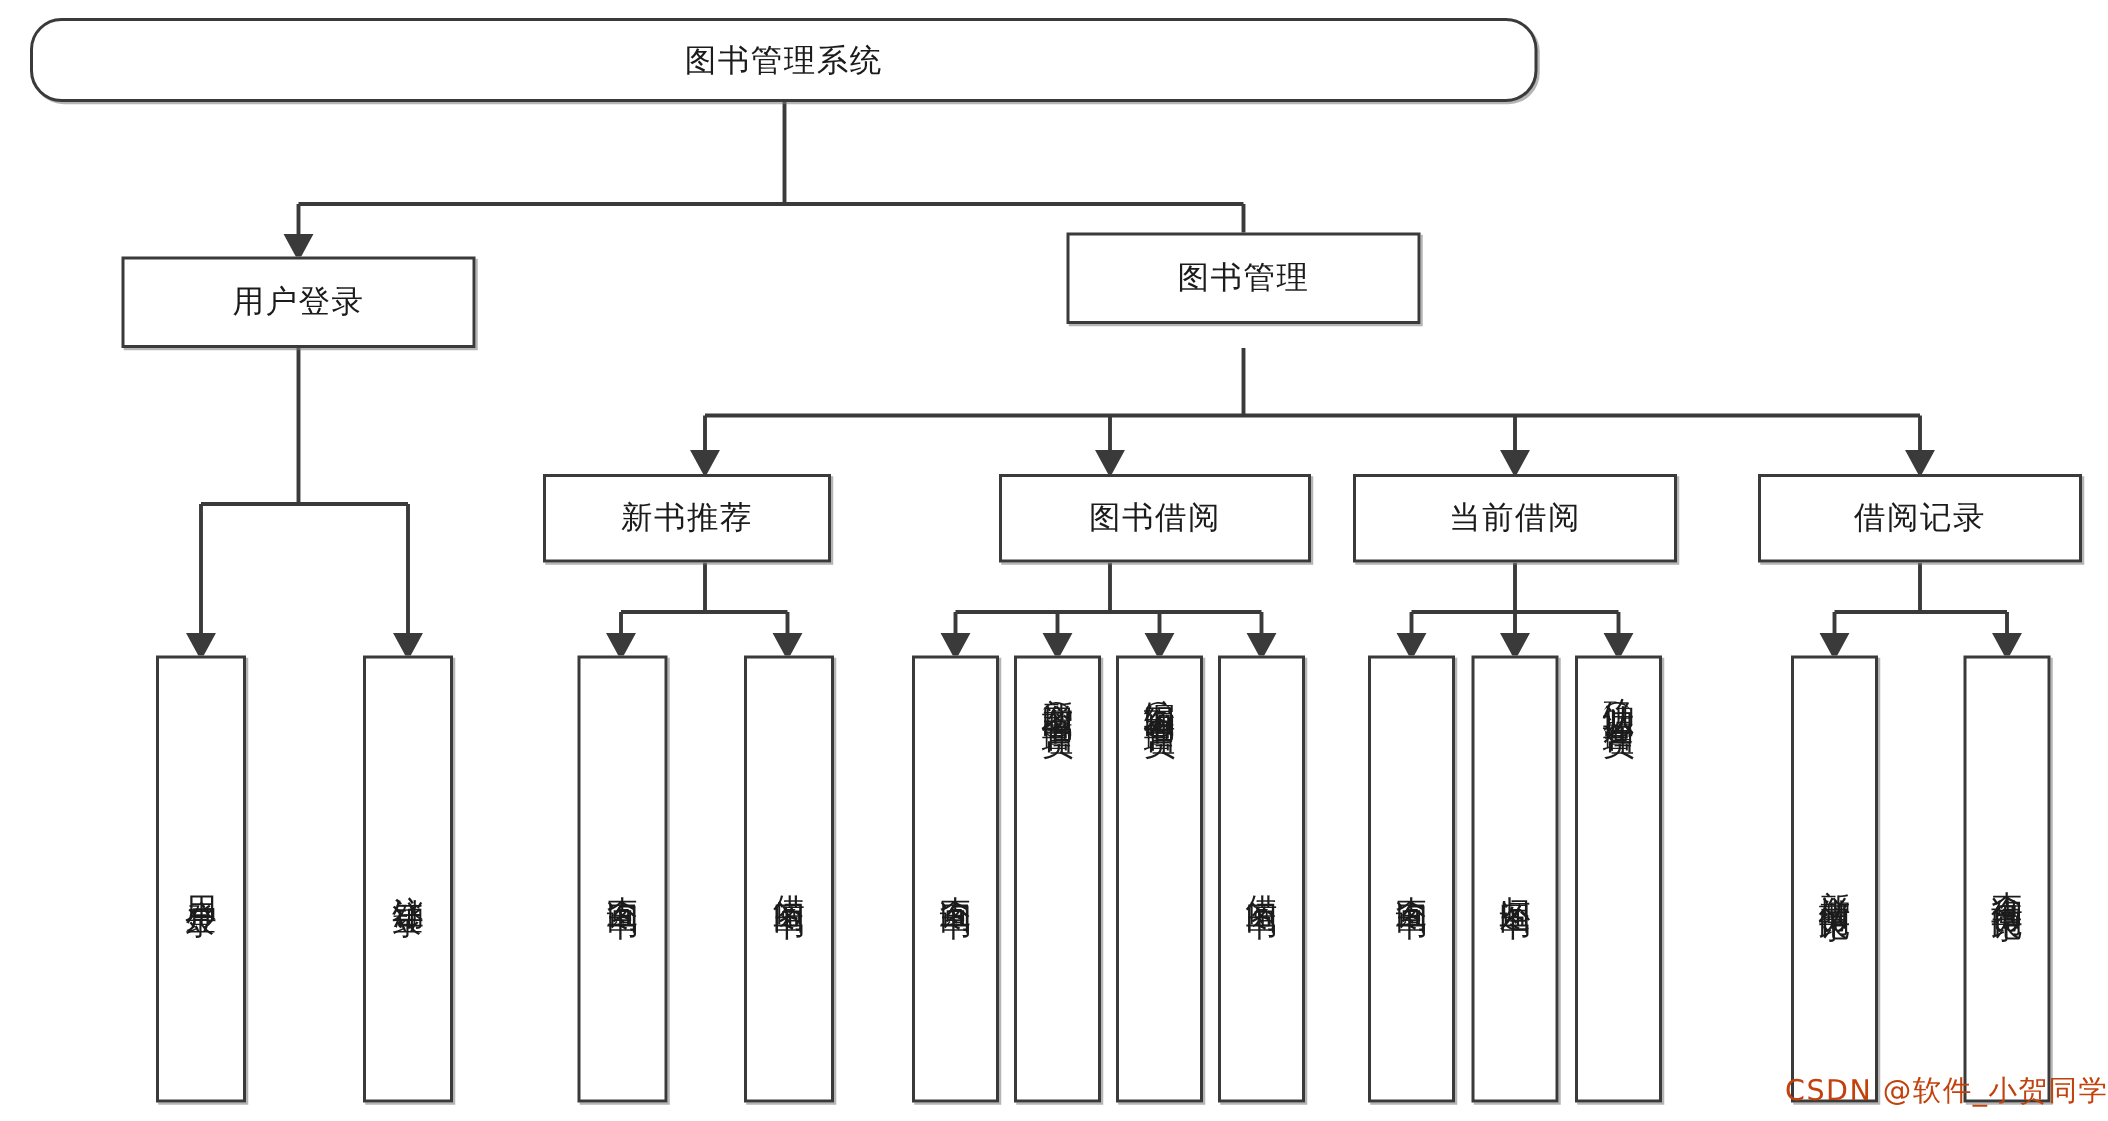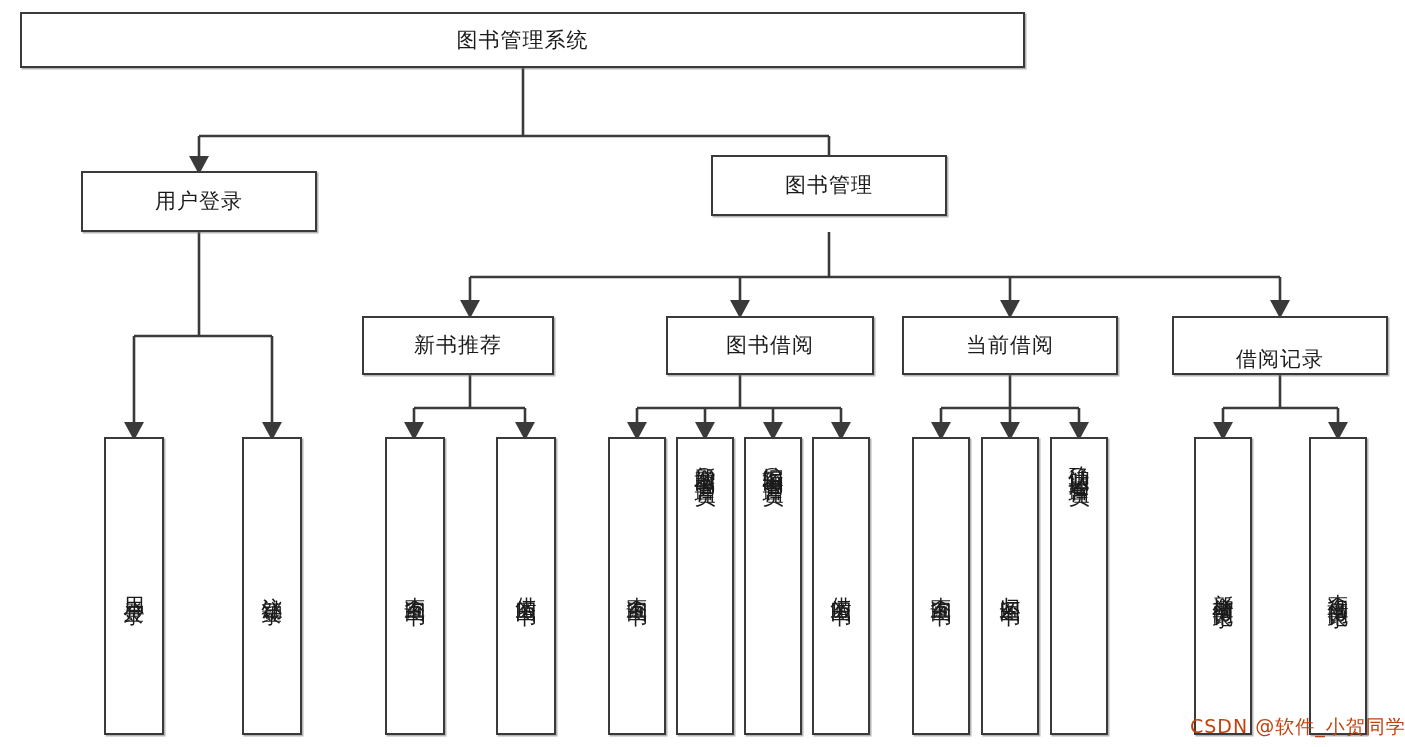--- a/index.html
+++ b/index.html
@@ -118,41 +118,41 @@
       <path d="M1010,408 L1010,430" marker-end="url(#arrow)"></path>
       <path d="M1079,408 L1079,430" marker-end="url(#arrow)"></path>
 
       <path d="M1280,375 L1280,408"></path>
       <path d="M1223,408 L1338,408"></path>
       <path d="M1223,408 L1223,430" marker-end="url(#arrow)"></path>
       <path d="M1338,408 L1338,430" marker-end="url(#arrow)"></path>
     </g>
   </svg>
 
-  <div class="node" style="left:20px; top:12px; width:1005px; height:56px;">
+  <div class="node" style="left:20px; top:12px; width:1005px; height:56px;border-radius:21px;">
     <span class="lbl">图书管理系统</span>
   </div>
 
   <div class="node" style="left:81px; top:171px; width:236px; height:61px;">
     <span class="lbl">用户登录</span>
   </div>
   <div class="node" style="left:711px; top:155px; width:236px; height:61px;">
     <span class="lbl">图书管理</span>
   </div>
 
   <div class="node" style="left:362px; top:316px; width:192px; height:59px;">
     <span class="lbl">新书推荐</span>
   </div>
   <div class="node" style="left:632px; top:316px; width:208px; height:59px;margin-left:34px;">
     <span class="lbl">图书借阅</span>
   </div>
   <div class="node" style="left:902px; top:316px; width:216px; height:59px;">
     <span class="lbl">当前借阅</span>
   </div>
-  <div class="node" style="left:1172px; top:316px; width:216px; height:59px;align-items:flex-end;">
+  <div class="node" style="left:1172px; top:316px; width:216px; height:59px;">
     <span class="lbl">借阅记录</span>
   </div>
 
   <div class="node vert mid" style="left:104px; top:437px; width:60px; height:298px;">
     <span class="lbl">用户登录</span>
   </div>
   <div class="node vert mid" style="left:242px; top:437px; width:60px; height:298px;">
     <span class="lbl">注销登录</span>
   </div>
 

